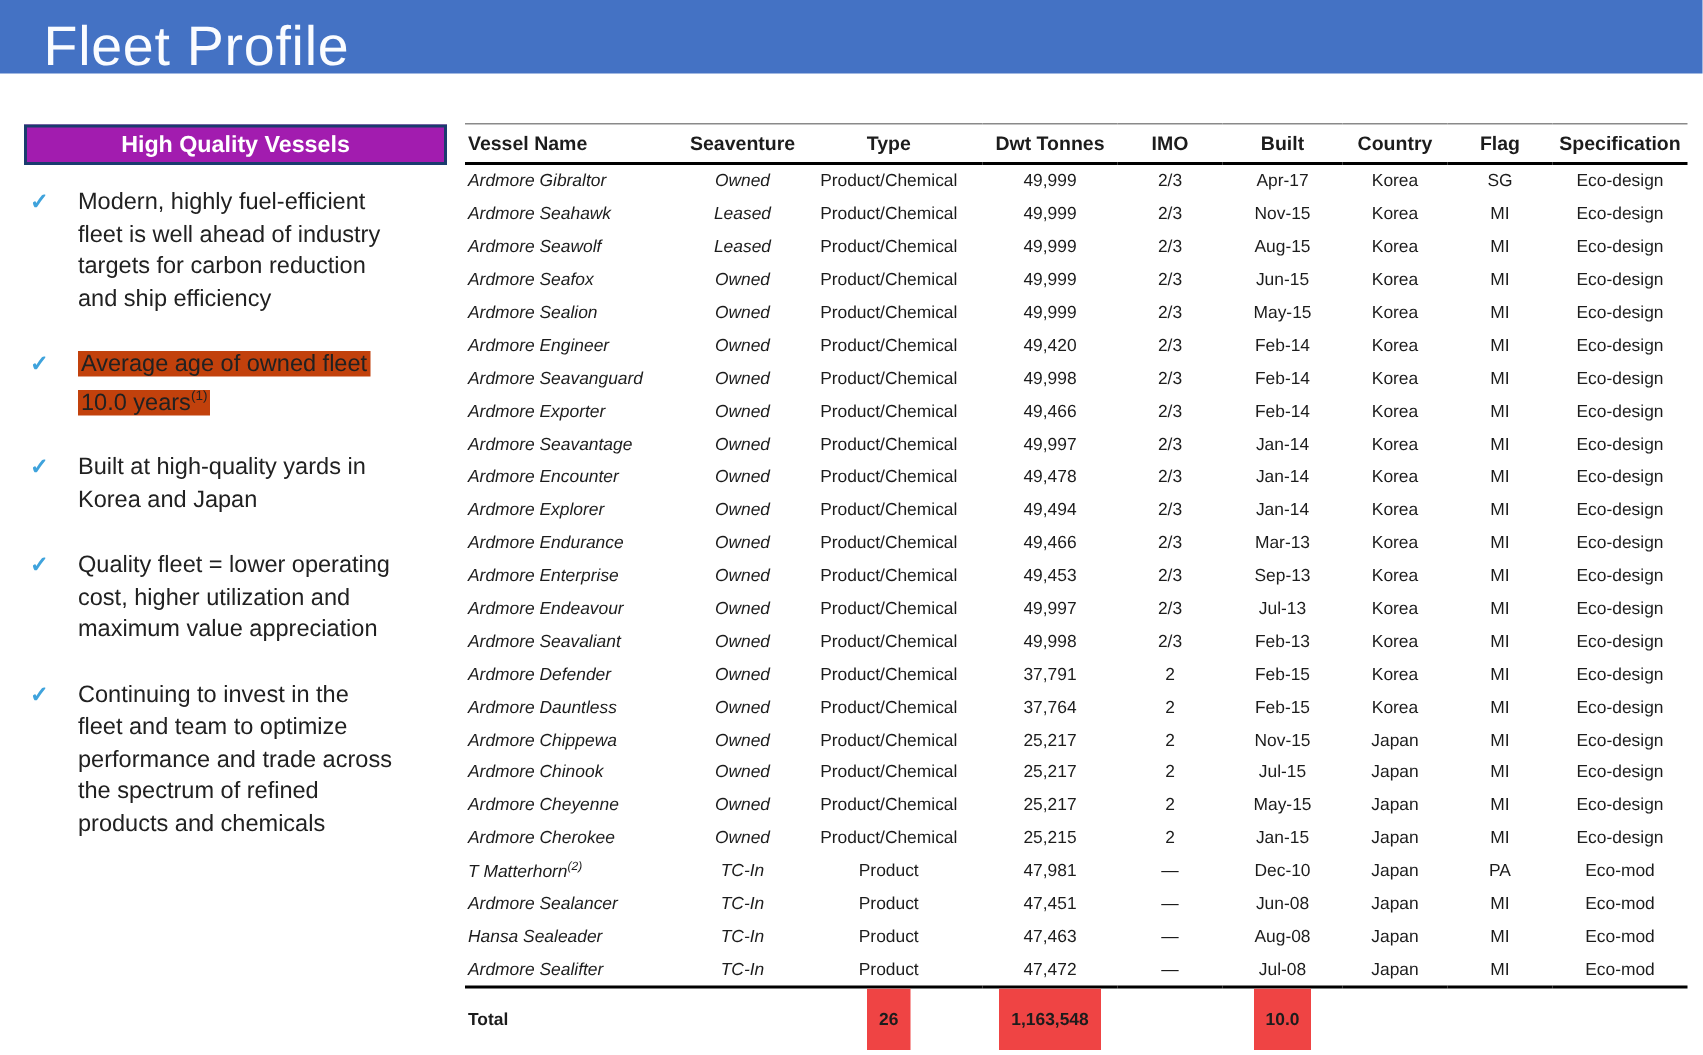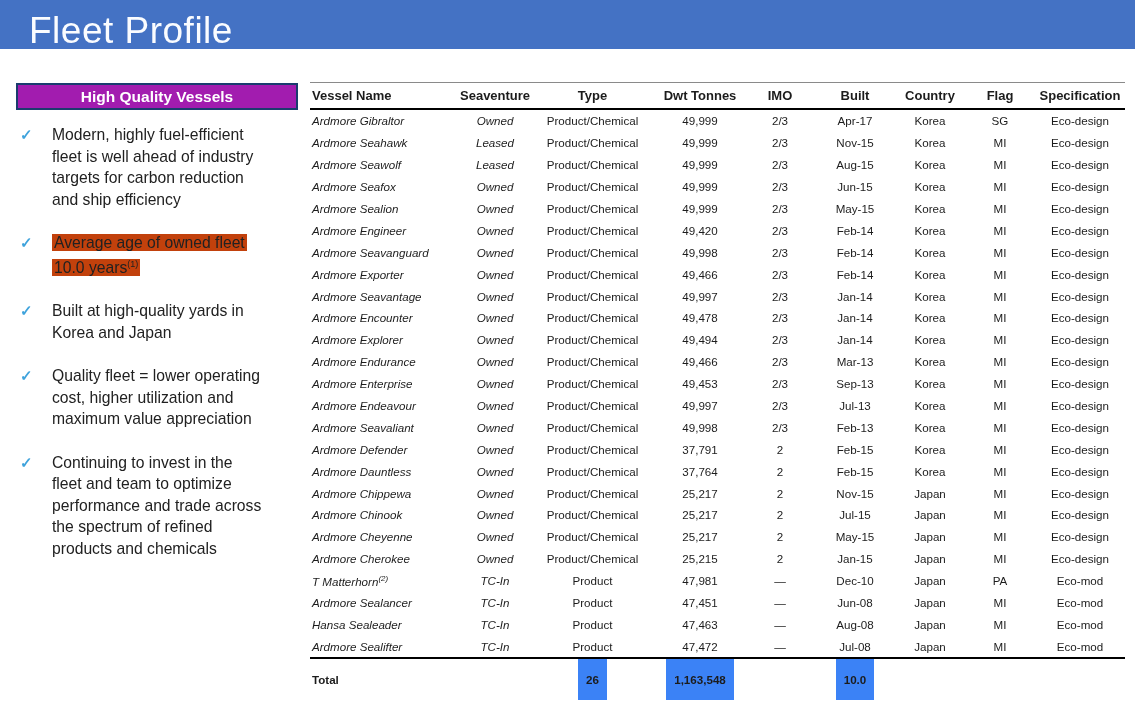--- a/index.html
+++ b/index.html
@@ -36,21 +36,21 @@
   .fleet-table th.c-name{text-align:left;padding-left:2px;}
   .fleet-table td{
     font-size:11.6px;text-align:center;height:21.9px;padding:0;
     white-space:nowrap;overflow:hidden;
   }
   .fleet-table td.c-name{text-align:left;font-style:italic;padding-left:2px;margin-left:48px;}
   .fleet-table td.c-own{font-style:italic;}
   .fleet-table td sup{font-size:8px;}
   .fleet-table tfoot td{border-top:2.5px solid #000;height:30px;vertical-align:middle;}
   .total-label{font-weight:bold;font-style:normal !important;}
-  .hl-box{background:#3b82f6;font-weight:bold;display:inline-block;padding:14px 8px;font-size:11.6px;}
+  .hl-box{background:#ef4444;font-weight:bold;display:inline-block;padding:14px 8px;font-size:11.6px;}
 </style>
 </head>
 <body>
 
 <header class="title-bar">
   <h1>Fleet Profile</h1>
 </header>
 
 <aside class="sidebar">
   <div class="panel-header">High Quality Vessels</div>

